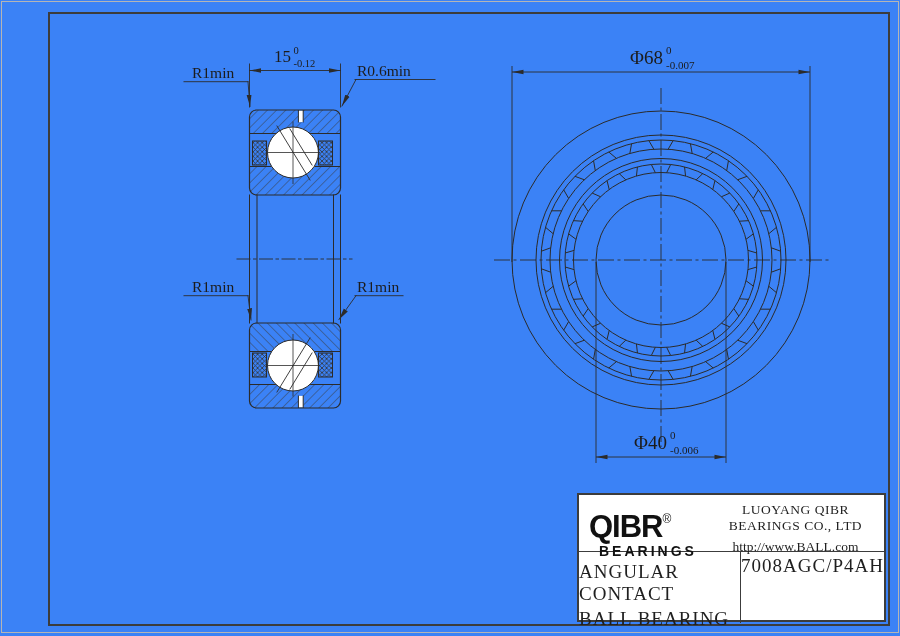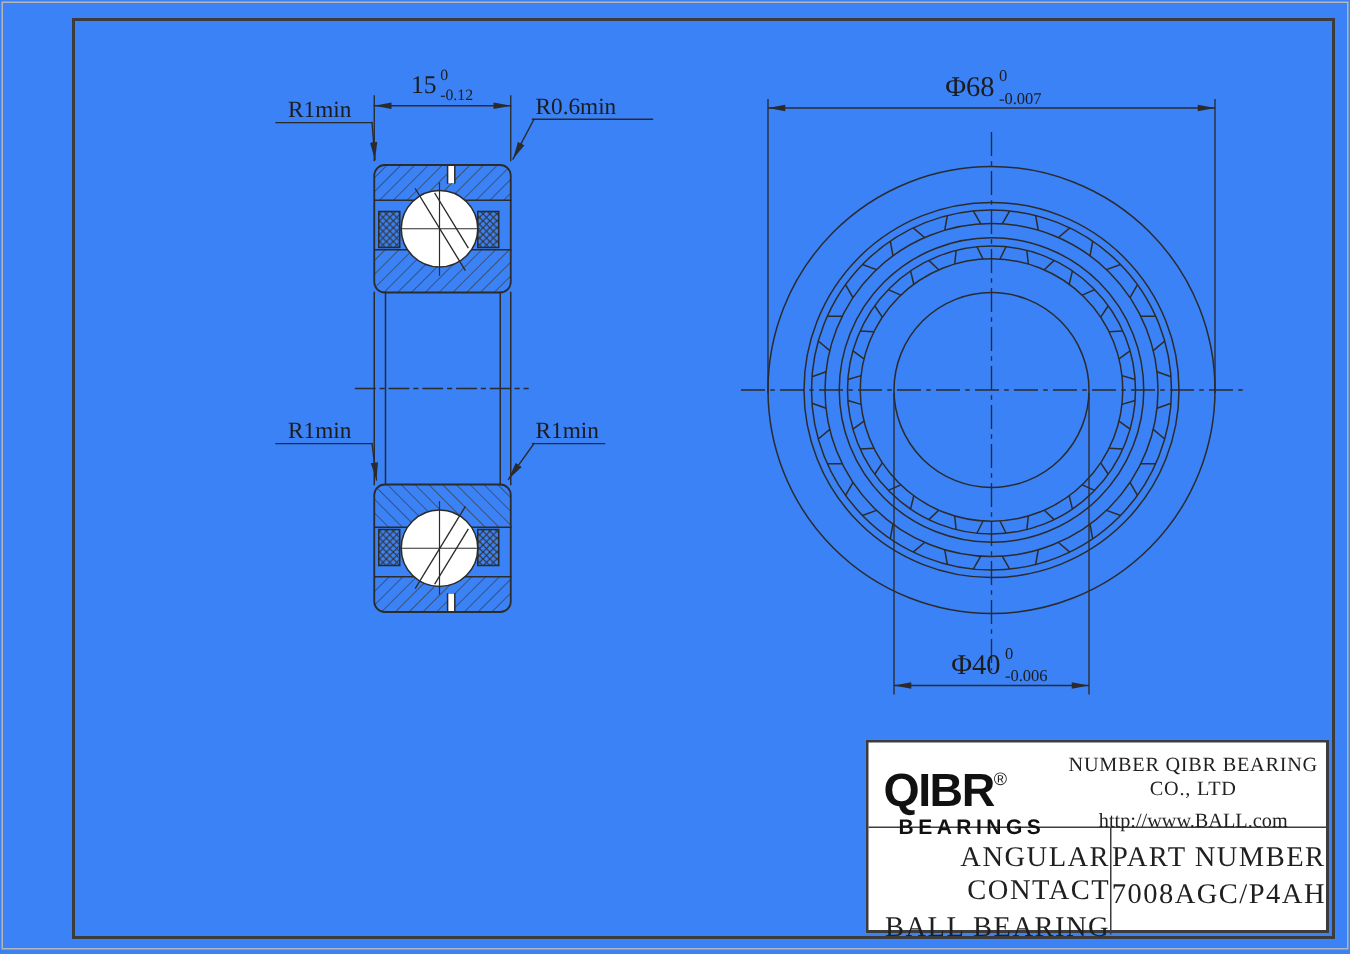--- a/index.html
+++ b/index.html
@@ -17,21 +17,21 @@
   .logo-main{font-family:"Liberation Sans",sans-serif;font-weight:800;font-size:31px;
              letter-spacing:-1px;line-height:32px;color:#111;}
   .logo-reg{font-family:"Liberation Sans",sans-serif;font-size:12px;font-weight:400;
             vertical-align:14px;letter-spacing:0;}
   .logo-sub{font-family:"Liberation Sans",sans-serif;font-weight:700;font-size:14px;
             letter-spacing:3px;color:#111;margin:0 0 0 10px;}
   .tb-company{flex:1;text-align:center;padding-top:7px;}
   .tb-company .l1{font-size:13.5px;letter-spacing:0.5px;}
   .tb-company .l2{font-size:13.5px;margin-top:5px;}
   .tb-row2{display:flex;height:71px;}
-  .tb-cell1{width:162px;border-right:1.5px solid #3c3c3c;text-align:right;}
+  .tb-cell1{width:162px;border-right:1.5px solid #3c3c3c;text-align:left;}
   .tb-cell2{flex:1;text-align:center;}
   .tb-row2 .a{font-size:19px;margin-top:9px;letter-spacing:1px;}
   .tb-row2 .b{font-size:19px;margin-top:3px;letter-spacing:1px;}
 </style>
 </head>
 <body>
 
 <div id="page">
   <div class="outer-border"></div>
   <div class="frame"></div>
@@ -255,28 +255,27 @@
 
   <div class="tb">
     <div class="tb-row1">
       <div class="tb-logo">
         <div>
           <span class="logo-main">QIBR</span><span class="logo-reg">®</span>
         </div>
         <div class="logo-sub">BEARINGS</div>
       </div>
       <div class="tb-company">
-        <div class="l1">NUMBER QIBR BEARING CO., LTD</div>
+        <div class="l1">LUOYANG QIBR BEARINGS CO., LTD</div>
         <div class="l2">http://www.BALL.com</div>
       </div>
     </div>
     <div class="tb-row2">
       <div class="tb-cell1">
         <div class="a">ANGULAR CONTACT</div>
         <div class="b">BALL BEARING</div>
       </div>
       <div class="tb-cell2">
-        <div class="a">PART  NUMBER</div>
         <div class="b">7008AGC/P4AH</div>
       </div>
     </div>
   </div>
 </div>
 
 </body></html>

